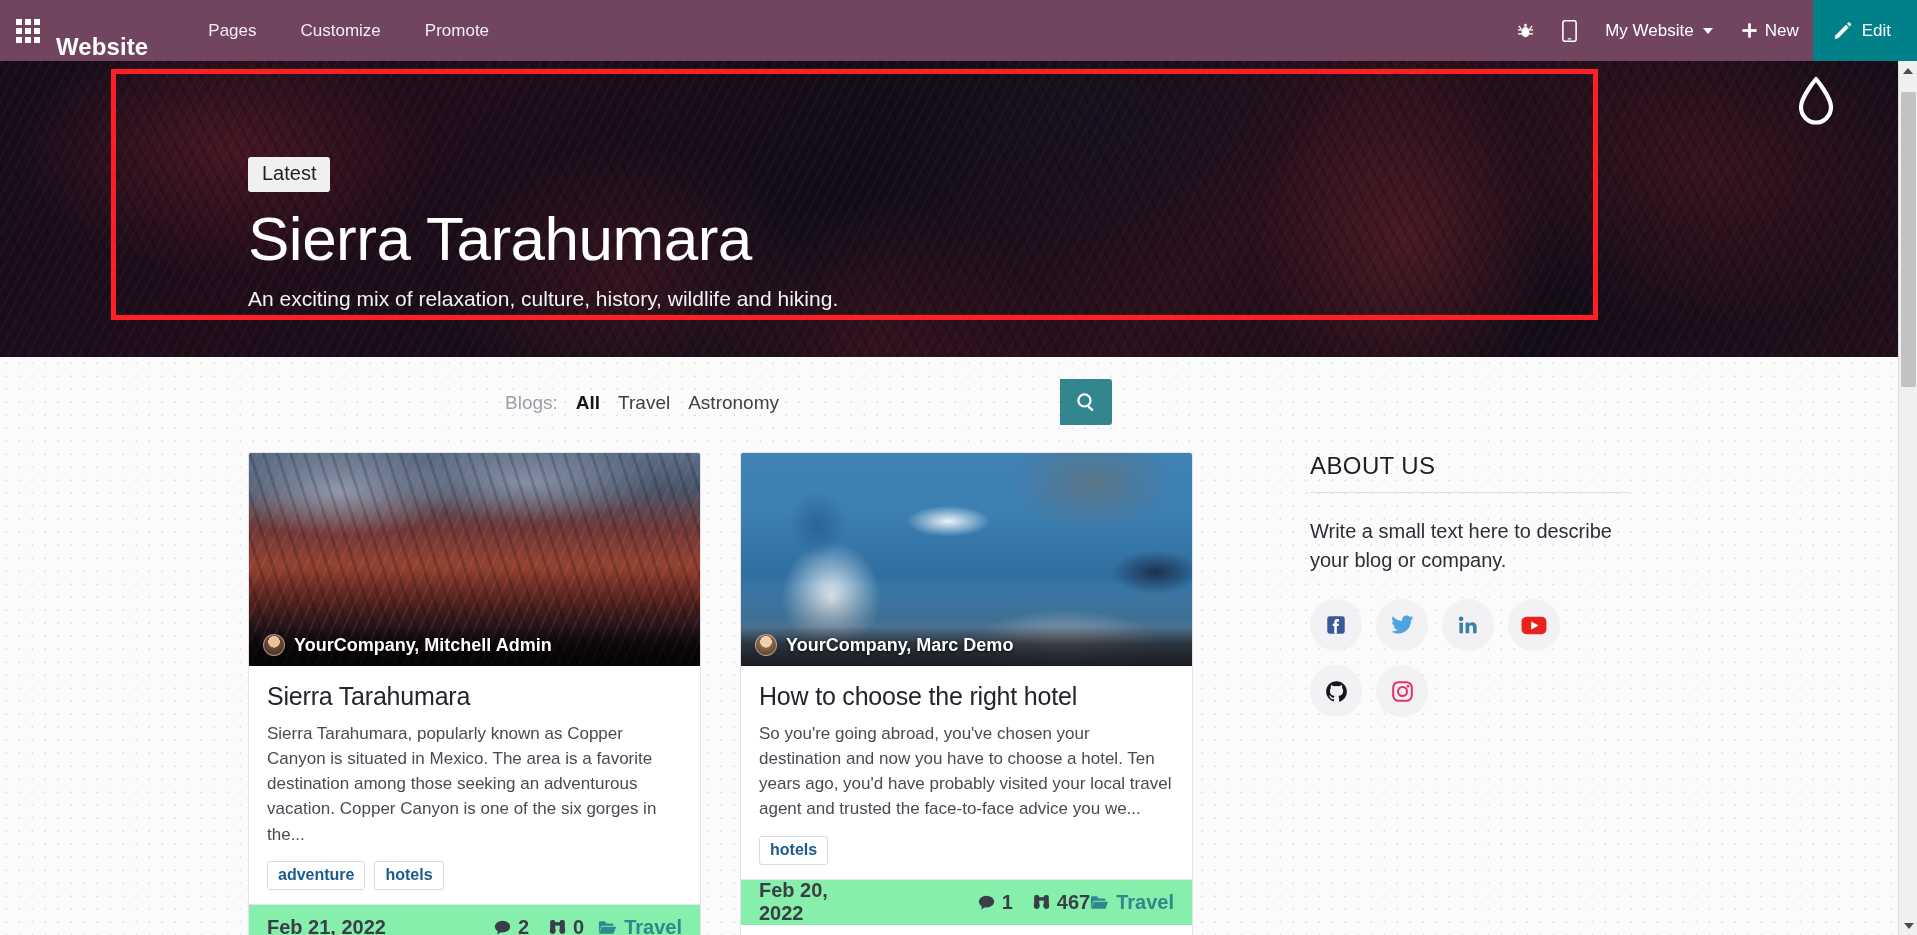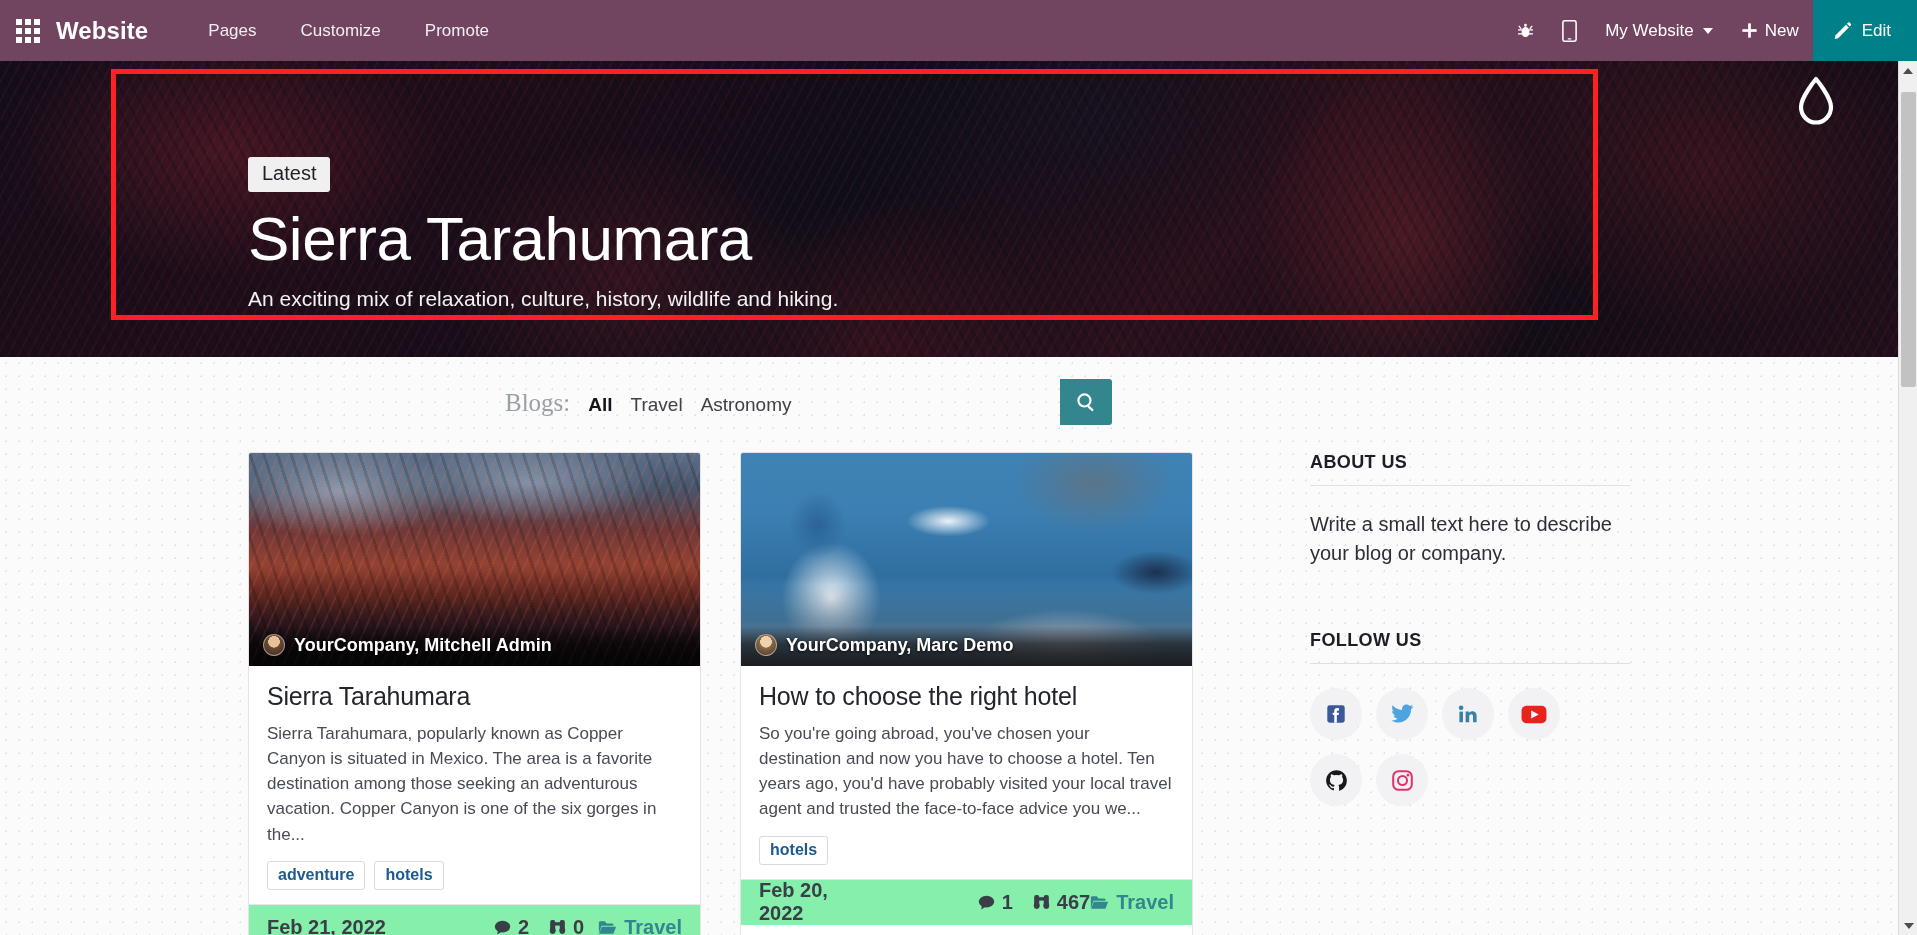--- a/index.html
+++ b/index.html
@@ -13,21 +13,21 @@
   }
 
   
   .odoo-topbar {
     position: absolute;
     top: 0; left: 0;
     width: 1917px;
     height: 61px;
     background: #71445f;
     display: flex;
-    align-items: center;
+    align-items: flex-end;
     color: #ffffff;
     z-index: 50;
   }
   .apps-grid-btn {
     width: 56px; height: 61px;
     display: flex; align-items: center; justify-content: center;
     cursor: pointer;
   }
   .apps-grid {
     display: grid;
@@ -189,21 +189,21 @@
     display: flex;
     align-items: center;
     height: 48px;
   }
   .blogs-nav {
     display: flex;
     align-items: baseline;
     gap: 18px;
     margin-left: 505px;
   }
-  .blogs-label { color: #9aa0a8; font-size: 25px; font-family: Liberation Serif, serif; }
+  .blogs-label { color: #9aa0a8; font-size: 19px; }
   .blog-link { font-size: 19px; color: #3d4148; cursor: pointer; }
   .blog-link.active { color: #13151a; font-weight: bold; }
 
   .search-box {
     position: absolute;
     left: 1060px;
     top: 0;
     display: flex;
     height: 46px;
   }
@@ -361,22 +361,22 @@
   }
 
   
   .sidebar {
     position: absolute;
     left: 1310px;
     top: 95px;
     width: 320px;
   }
   .side-head {
-    font-size: 18px;
-    font-weight: bold;
+    font-size: 24px;
+    font-weight: normal;
     letter-spacing: .4px;
     color: #1b1e26;
     padding-bottom: 12px;
     border-bottom: 1px solid #e0e0e4;
   }
   .side-text {
     margin-top: 24px;
     font-size: 20px;
     line-height: 1.45;
     color: #2c2f37;
@@ -625,21 +625,20 @@
             <span>Travel</span>
           </span>
         </div>
       </div>
     </div>
 
     <div class="sidebar">
       <div class="side-head">ABOUT US</div>
       <div class="side-text">Write a small text here to describe your blog or company.</div>
 
-      <div class="side-head follow-head">FOLLOW US</div>
       <div class="social-grid">
 
         <div class="social-btn">
           <svg width="22" height="22" viewBox="0 0 24 24">
             <rect x="2.5" y="2.5" width="19" height="19" rx="2.6" fill="#3b5998"></rect>
             <path d="M15.2 8.4 L13.6 8.4 C13.1 8.4 12.9 8.7 12.9 9.1 L12.9 10.6 L15.2 10.6 L14.9 13 L12.9 13 L12.9 21.5 L10.1 21.5 L10.1 13 L8.4 13 L8.4 10.6 L10.1 10.6 L10.1 8.7 C10.1 6.7 11.3 5.5 13.1 5.5 L15.2 5.5 Z" fill="#fff"></path>
           </svg>
         </div>
 
         <div class="social-btn">

